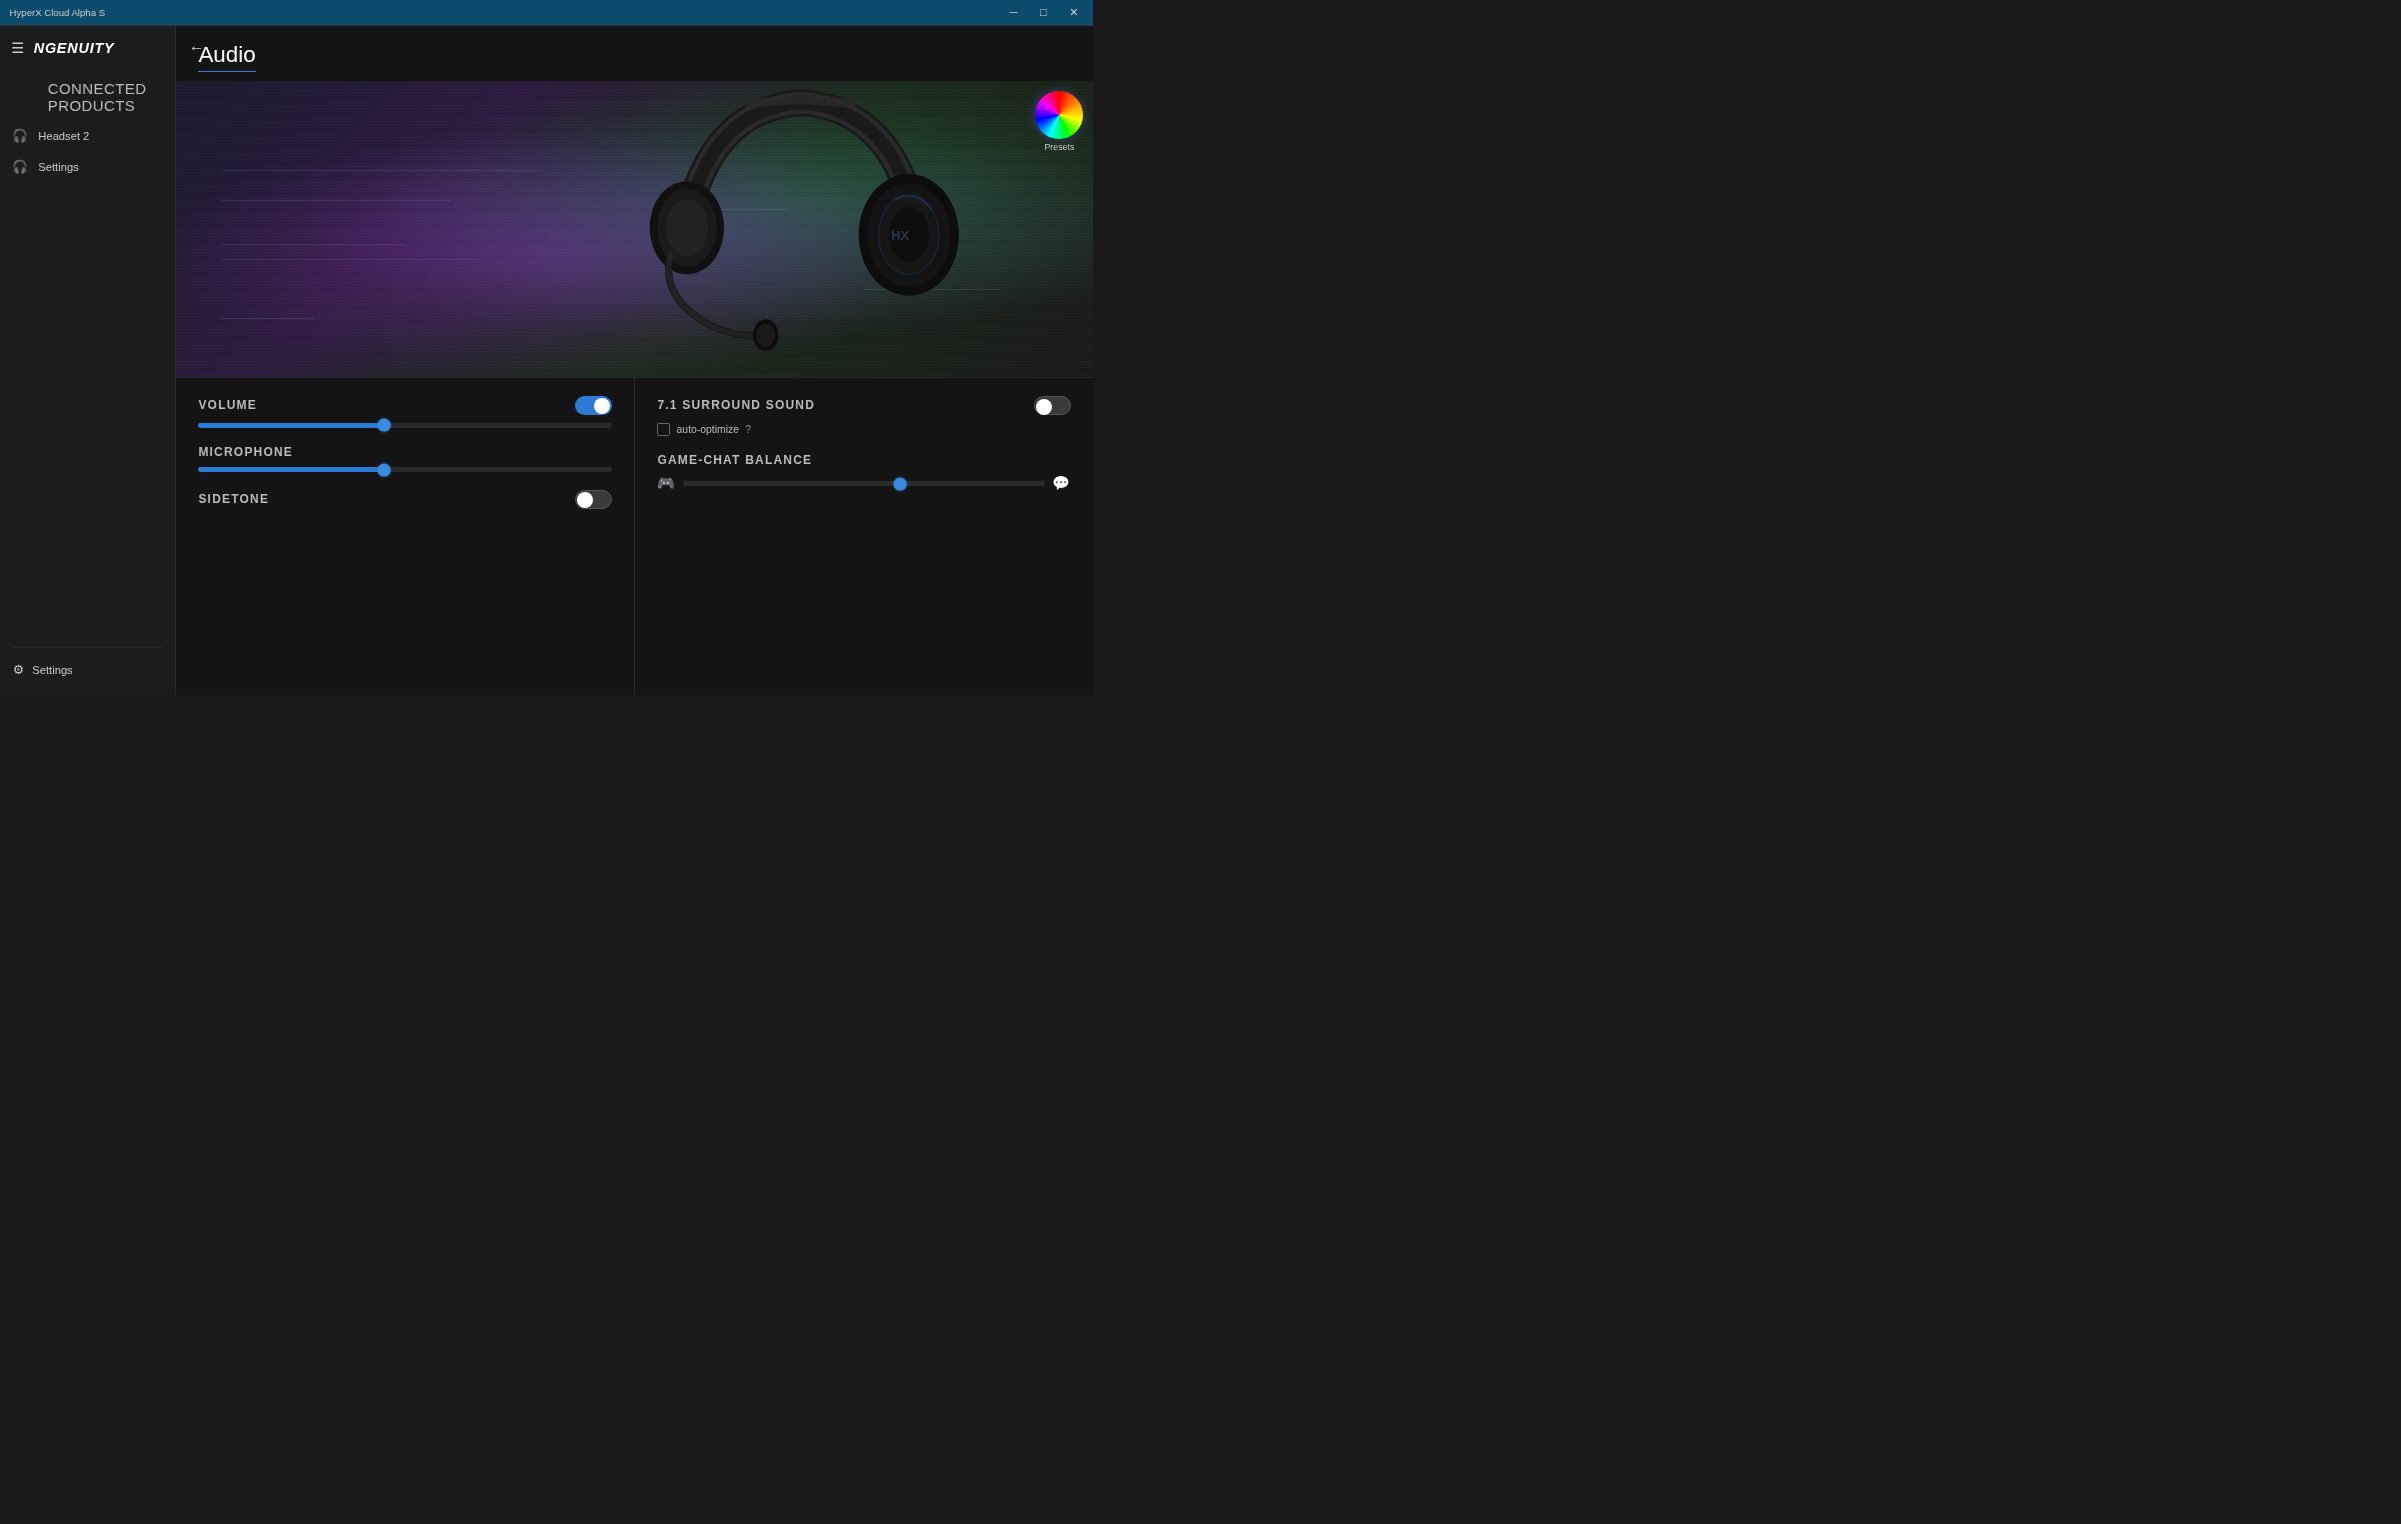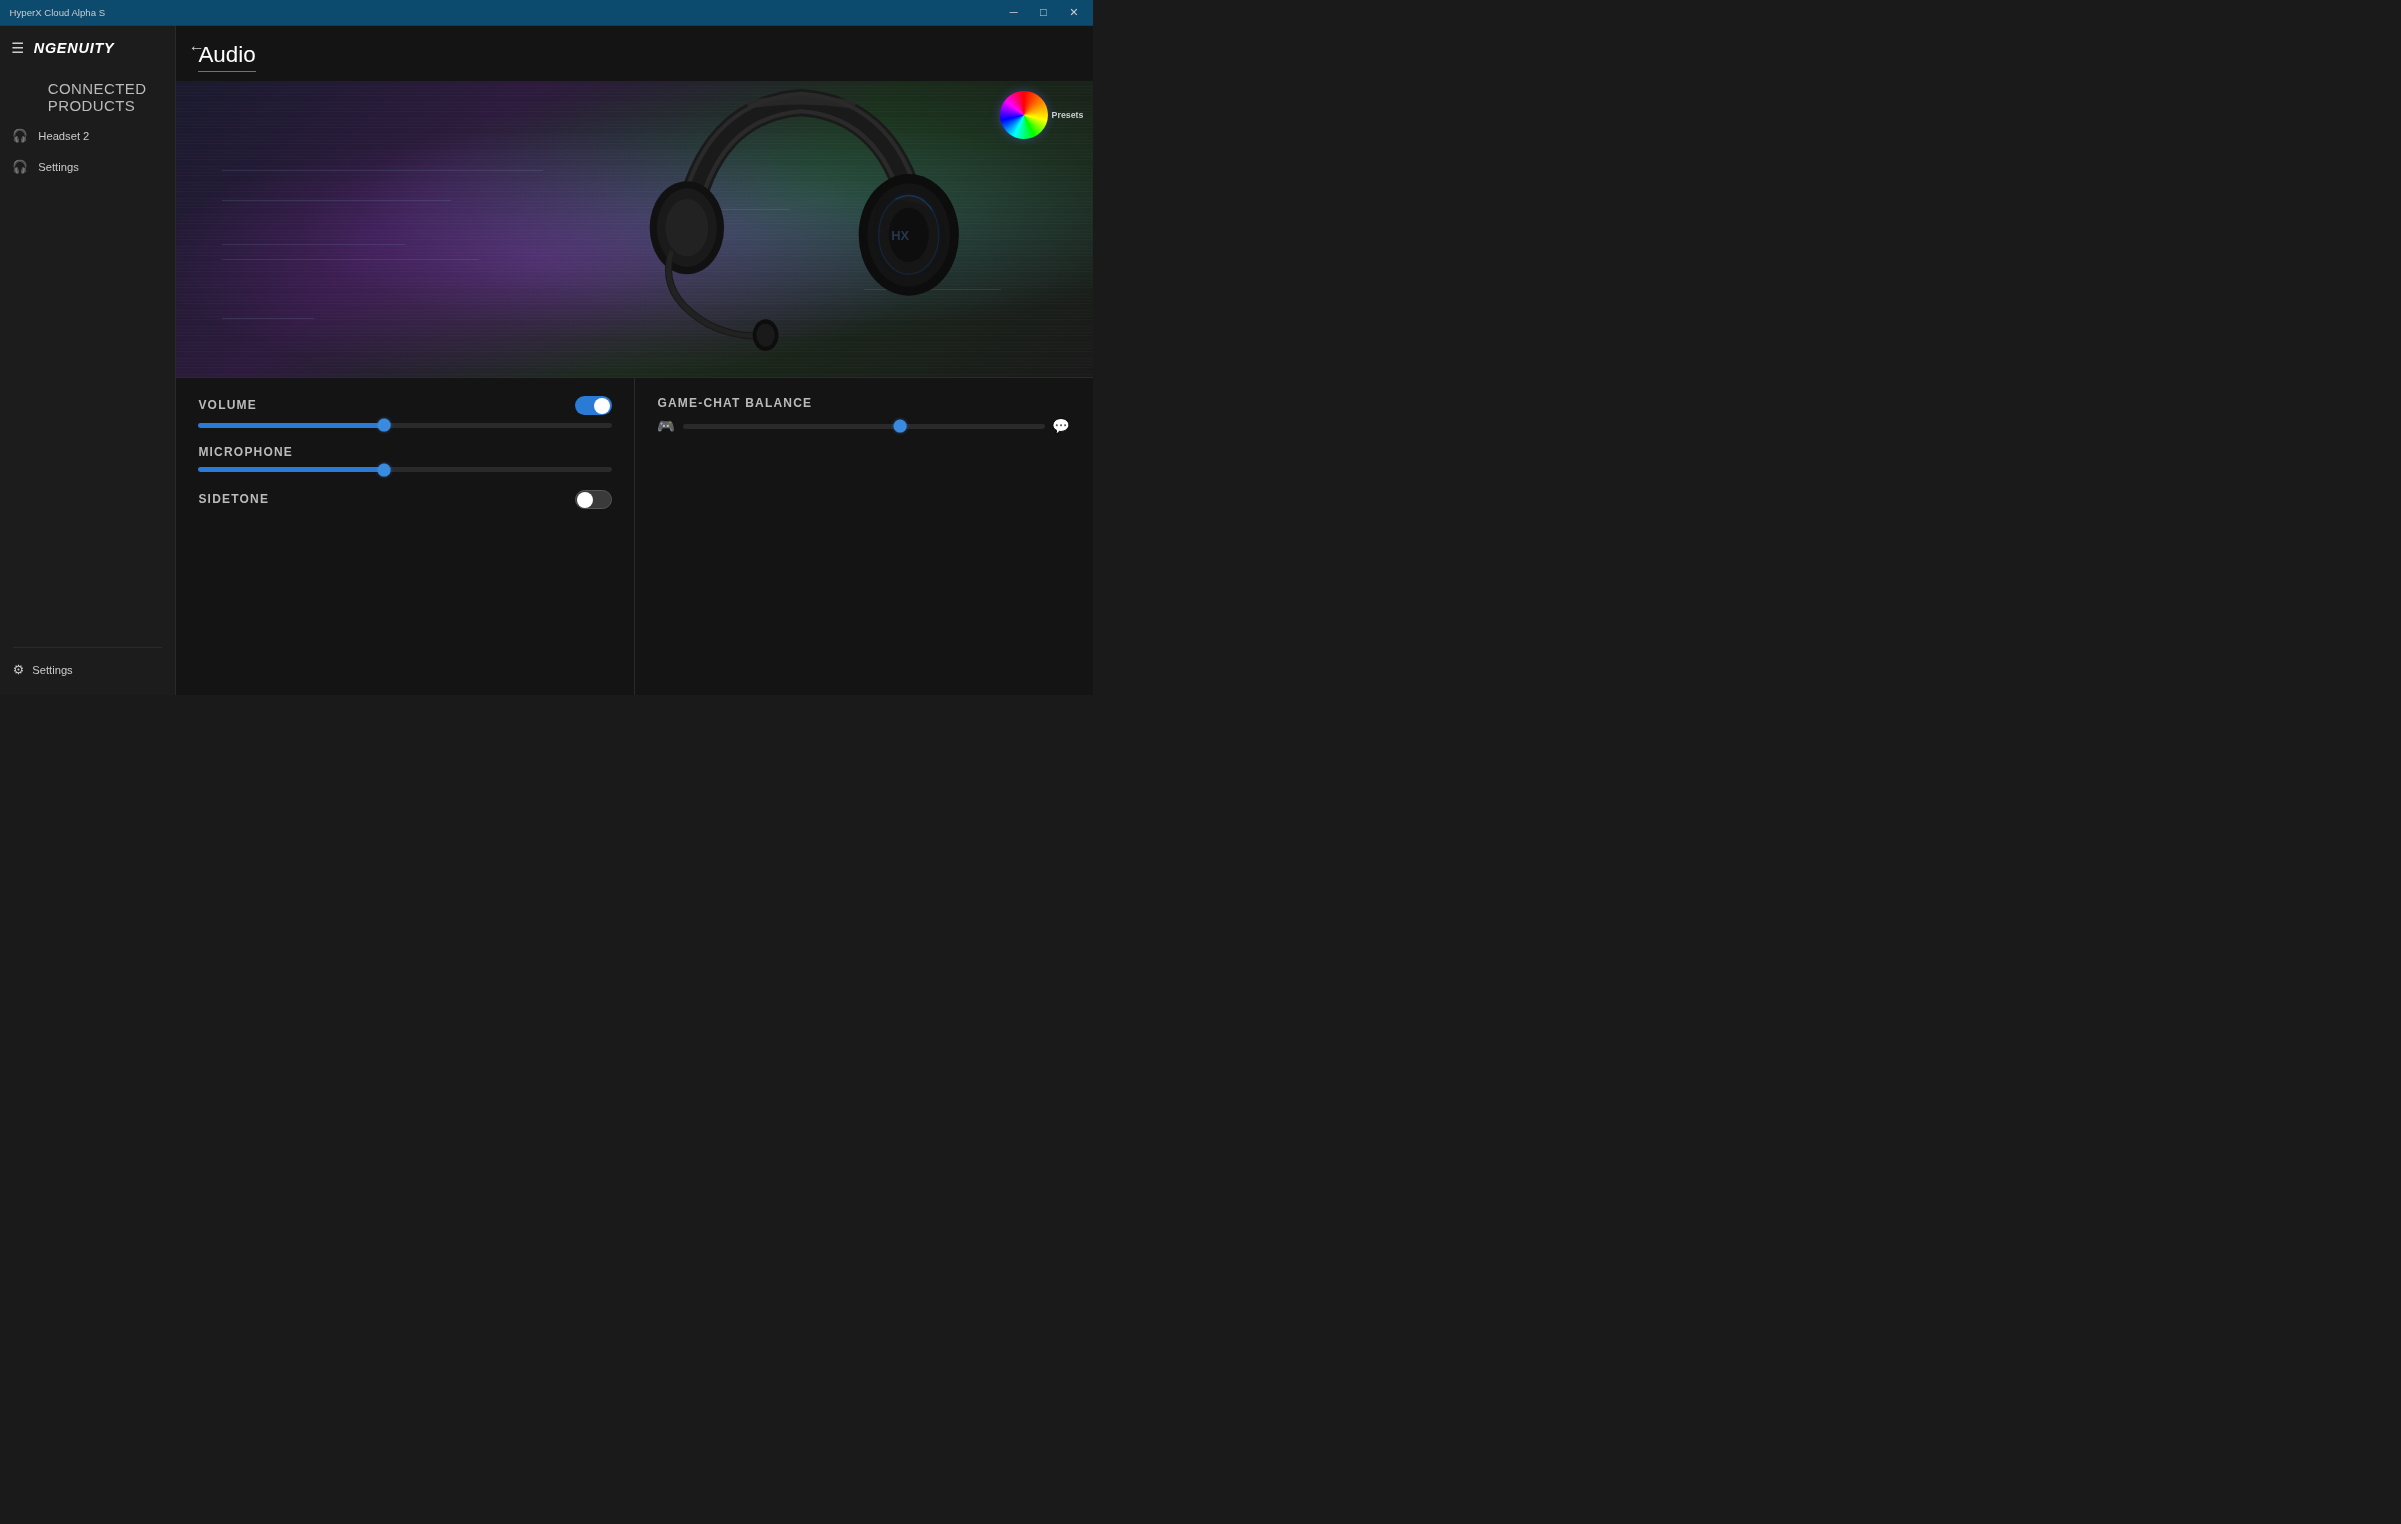--- a/index.html
+++ b/index.html
@@ -193,27 +193,26 @@
       width: 100%;
       height: 100%;
     }
 
     
     .presets-btn {
       position: absolute;
       top: 9.6px;
       right: 9.6px;
       display: flex;
-      flex-direction: row;
+      flex-direction: column;
       align-items: center;
       gap: 3.2px;
       cursor: pointer;
       background: none;
       border: none;
-      font-weight: bold;
     }
     .presets-circle {
       width: 48px;
       height: 48px;
       border-radius: 50%;
       background: conic-gradient(
         #ff0000, #ff8000, #ffff00, #00ff00, #00ffff, #0000ff, #ff00ff, #ff0000
       );
       box-shadow: 0 0 9.6px rgba(100,100,255,0.4);
     }
@@ -524,20 +523,34 @@
             <div class="toggle-switch off">
               <div class="toggle-knob"></div>
             </div>
           </div>
         </div>
 
       </div>
 
       <div class="controls-right">
 
+        <div class="control-row">
+          <div class="control-header">
+            <span class="control-label">7.1 SURROUND SOUND</span>
+            <div class="toggle-switch off">
+              <div class="toggle-knob"></div>
+            </div>
+          </div>
+
+          <div class="checkbox-row">
+            <div class="checkbox-box"></div>
+            <span class="checkbox-label">auto-optimize</span>
+            <span class="help-icon">?</span>
+          </div>
+        </div>
 
         <div class="control-row">
           <div class="control-header">
             <span class="control-label">GAME-CHAT BALANCE</span>
           </div>
           <div class="balance-row">
             <span class="balance-icon">🎮</span>
             <div class="balance-slider-container">
               <div class="balance-thumb"></div>
             </div>

